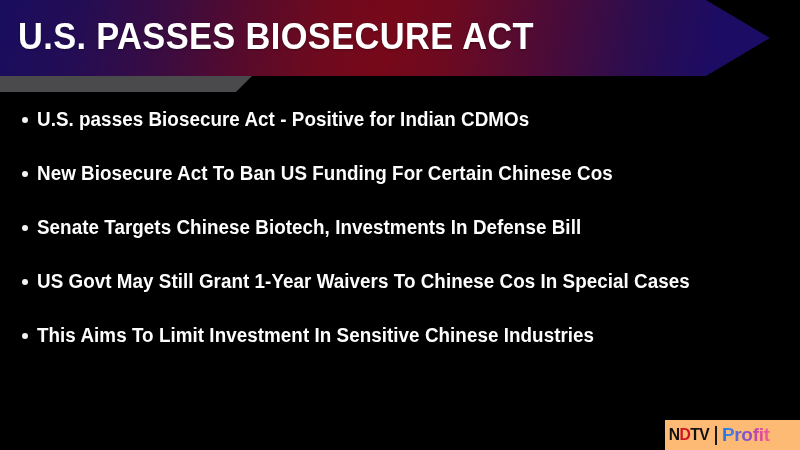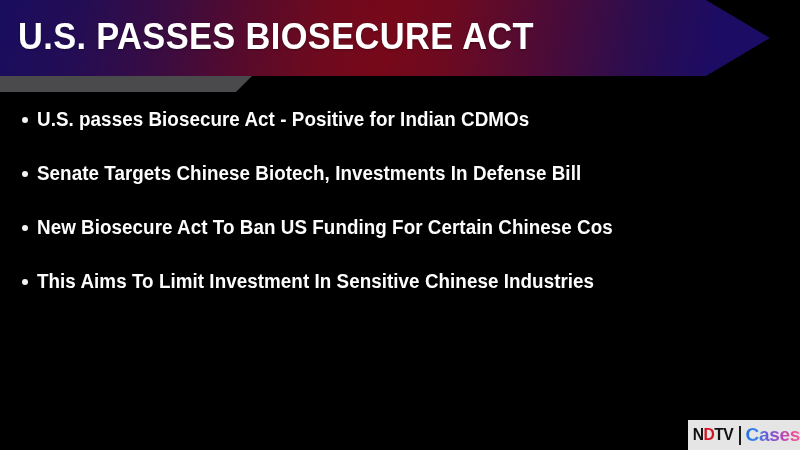--- a/index.html
+++ b/index.html
@@ -116,26 +116,26 @@
     transform: scaleX(0.965);
     transform-origin: left top;
     max-width: 760px;
   }
 
   
   .logo-box {
     position: absolute;
     right: 0;
     bottom: 0;
-    width: 112px;
+    width: 135px;
     height: 30px;
-    background: #e5e5e5;
+    background: #fdba74;
     display: flex;
     align-items: center;
-    justify-content: flex-end;
+    justify-content: flex-start;
     z-index: 4;
   }
   .logo-inner {
     display: flex;
     align-items: center;
     height: 100%;
   }
   .logo-ndtv {
     font-family: "Liberation Sans", sans-serif;
     font-weight: bold;
@@ -180,37 +180,41 @@
 
   <div class="bullet-list">
 
     <div class="bullet-item">
       <span class="bullet-dot"></span>
       <span class="bullet-text">U.S. passes Biosecure Act - Positive for Indian CDMOs</span>
     </div>
 
     <div class="bullet-item">
       <span class="bullet-dot"></span>
+      <span class="bullet-text">New Biosecure Act To Ban US Funding For  Certain Chinese Cos</span>
+    </div>
+
+    <div class="bullet-item">
+      <span class="bullet-dot"></span>
       <span class="bullet-text">Senate Targets Chinese Biotech, Investments In  Defense Bill</span>
     </div>
 
     <div class="bullet-item">
       <span class="bullet-dot"></span>
-      <span class="bullet-text">New Biosecure Act To Ban US Funding For  Certain Chinese Cos</span>
-    </div>
-
+      <span class="bullet-text">US Govt May Still Grant 1-Year Waivers To  Chinese Cos In Special Cases</span>
+    </div>
 
     <div class="bullet-item">
       <span class="bullet-dot"></span>
       <span class="bullet-text">This Aims To Limit Investment In Sensitive Chinese  Industries</span>
     </div>
 
   </div>
 
   <div class="logo-box">
     <div class="logo-inner">
       <span class="logo-ndtv"><span>N</span><span class="accent-d">D</span><span>TV</span></span>
       <span class="logo-divider"></span>
-      <span class="logo-profit">Cases</span>
+      <span class="logo-profit">Profit</span>
     </div>
   </div>
 
 </div>
 
 </body></html>

